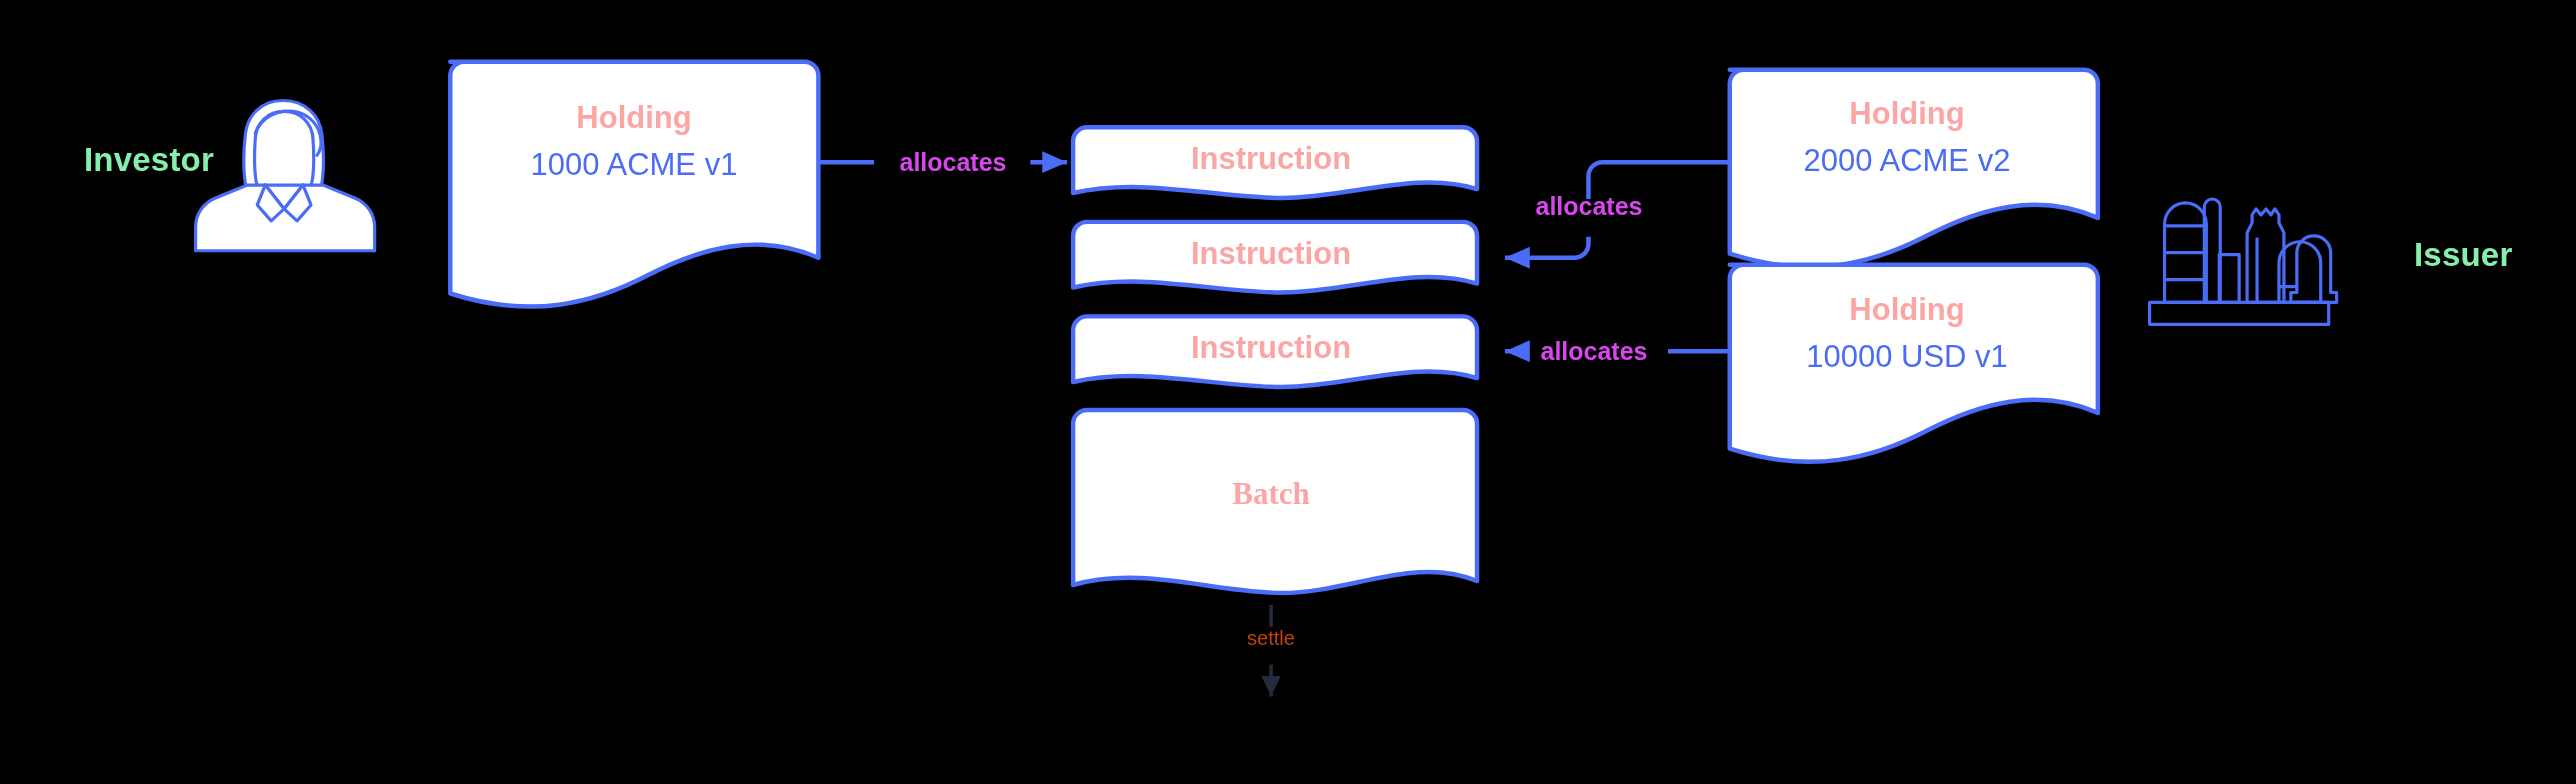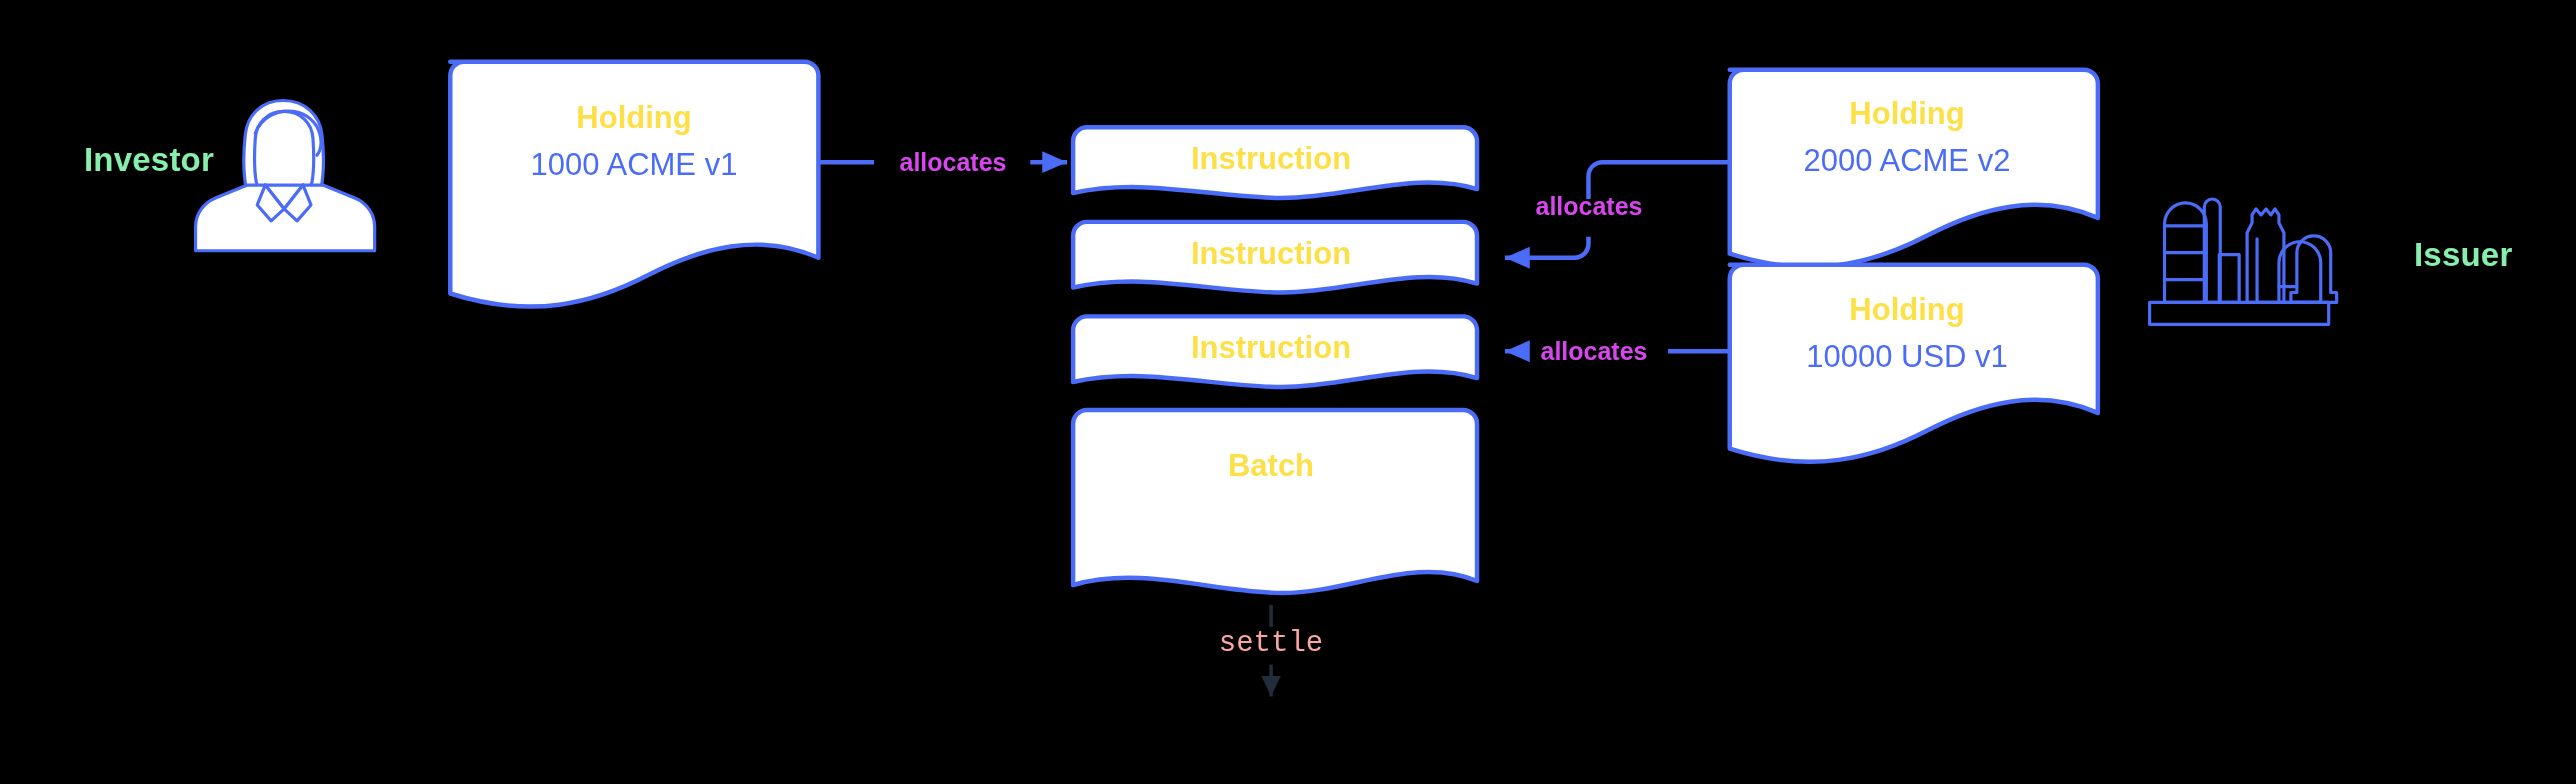--- a/index.html
+++ b/index.html
@@ -34,41 +34,40 @@
   }
   .actor-label {
     font-size: 33px;
     font-weight: bold;
     color: #86efac;
     letter-spacing: 0.2px;
   }
   .doc-title {
     font-size: 31px;
     font-weight: bold;
-    color: #fde047;
+    color: #fca5a5;
     text-align: center;
   }
   .doc-sub {
     font-size: 31px;
     font-weight: normal;
     color: #4a6cf7;
     text-align: center;
   }
   .edge-label {
     font-size: 25px;
     font-weight: bold;
     color: #d946ef;
     text-align: center;
   }
   .edge-label-muted {
-    font-size: 29px;
+    font-size: 20px;
     font-weight: normal;
-    color: #fca5a5;
-    text-align: center;
-    font-family: Liberation Mono, monospace;
+    color: #c2410c;
+    text-align: center;
   }
   .centered {
     transform: translateX(-50%);
     text-align: center;
   }
 </style>
 </head>
 <body>
 
 <div id="canvas">
@@ -206,21 +205,21 @@
 
   <div class="lbl doc-title centered" style="left:634px; top:100px;">Holding</div>
   <div class="lbl doc-sub centered" style="left:634px; top:147px;">1000 ACME v1</div>
 
   <div class="lbl doc-title centered" style="left:1271px; top:141px;">Instruction</div>
 
   <div class="lbl doc-title centered" style="left:1271px; top:236px;">Instruction</div>
 
   <div class="lbl doc-title centered" style="left:1271px; top:330px;">Instruction</div>
 
-  <div class="lbl doc-title centered" style="left:1271px; top:448px;">Batch</div>
+  <div class="lbl doc-title centered" style="left:1271px; top:476px;font-family:Liberation Serif, serif;">Batch</div>
 
   <div class="lbl doc-title centered" style="left:1907px; top:96px;">Holding</div>
   <div class="lbl doc-sub centered" style="left:1907px; top:143px;">2000 ACME v2</div>
 
   <div class="lbl doc-title centered" style="left:1907px; top:292px;">Holding</div>
   <div class="lbl doc-sub centered" style="left:1907px; top:339px;">10000 USD v1</div>
 
   <div class="lbl edge-label centered" style="left:953px; top:148px;">allocates</div>
 
   <div class="lbl edge-label centered" style="left:1589px; top:192px;">allocates</div>

